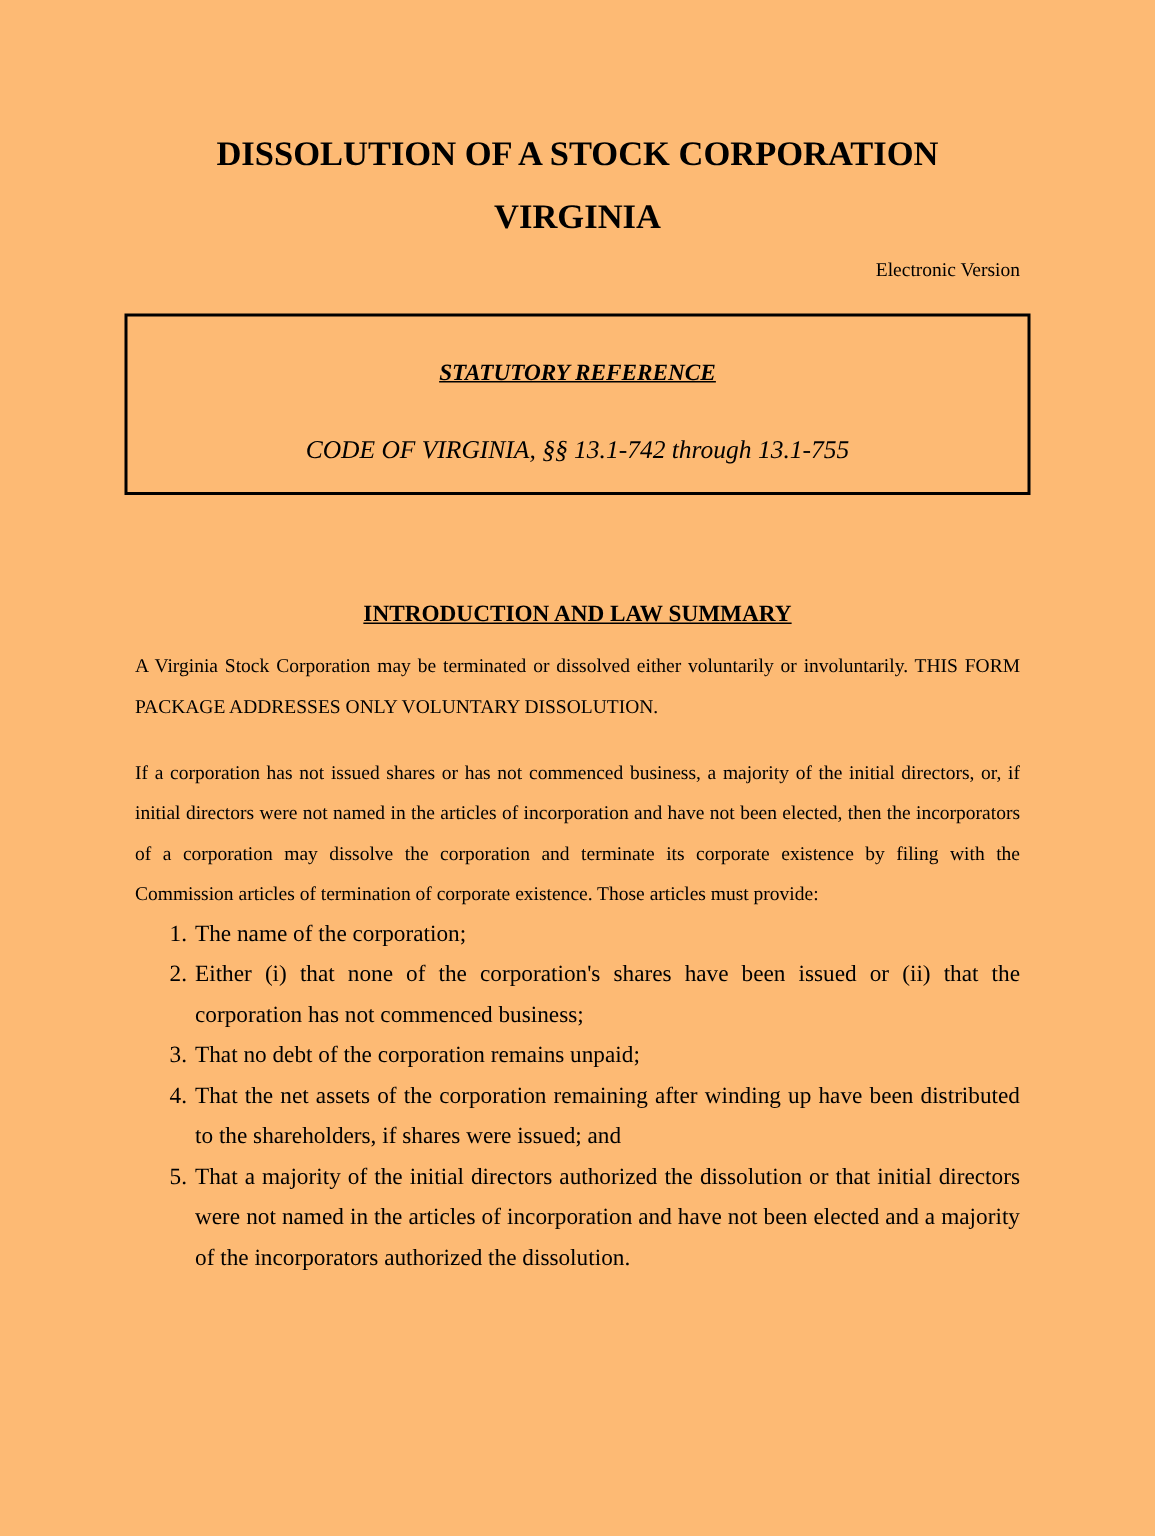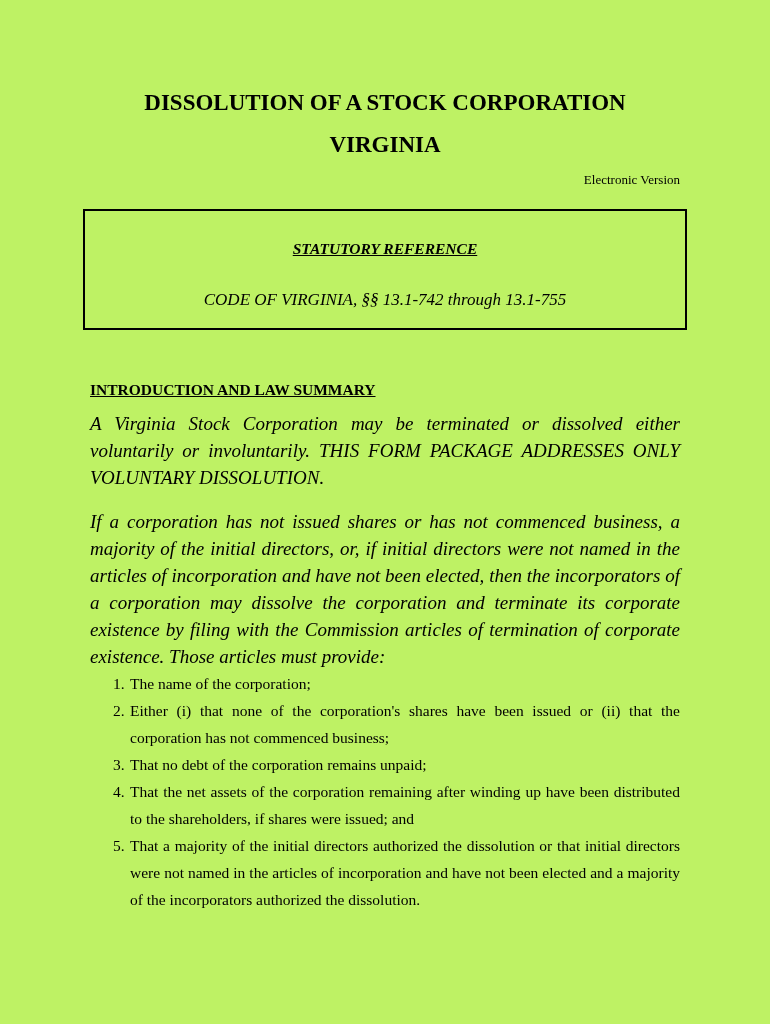--- a/index.html
+++ b/index.html
@@ -5,21 +5,21 @@
   html, body {
     margin: 0;
     padding: 0;
     background: #ffffff;
   }
   .page {
     position: relative;
     box-sizing: border-box;
     width: 770px;
     height: 1024px;
-    background: #bef264;
+    background: #fdba74;
     color: #000000;
     font-family: "Liberation Serif", serif;
     padding: 88px 90px 0 90px;
     overflow: hidden;
   }
   .doc-title {
     text-align: center;
     font-size: 23px;
     font-weight: bold;
     line-height: 30px;
@@ -49,32 +49,31 @@
     font-weight: bold;
     text-decoration: underline;
     line-height: 27px;
   }
   .statutory-ref {
     font-size: 17px;
     line-height: 27px;
     margin-top: 24px;
   }
   .section-heading {
-    text-align: left;
+    text-align: center;
     font-size: 15.5px;
     font-weight: bold;
     text-decoration: underline;
     line-height: 27px;
-    margin-top: 46px;
+    margin-top: 66px;
   }
   .para {
-    font-size: 19px;
+    font-size: 13px;
     line-height: 27px;
     text-align: justify;
-    font-style: italic;
   }
   .para-first { margin-top: 7px; }
   .para-second { margin-top: 17px; }
   .numbered-list { margin-left: 23px; }
   .list-item {
     display: flex;
     font-size: 15.5px;
     line-height: 27px;
   }
   .list-item-num {

